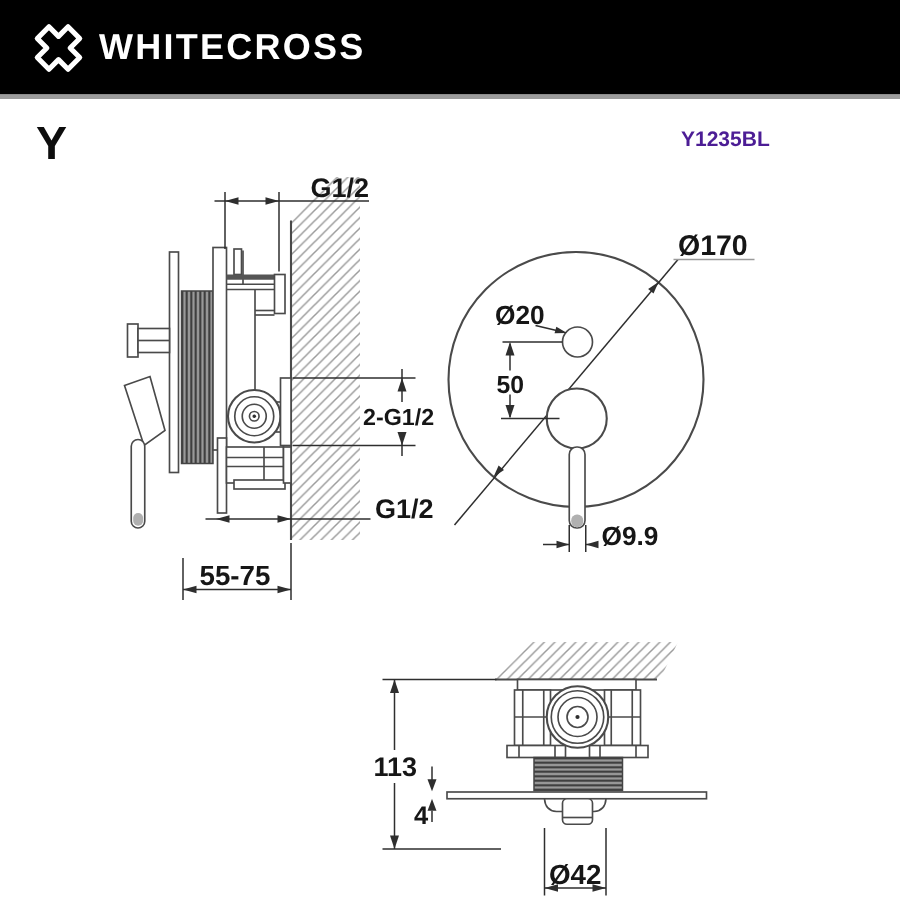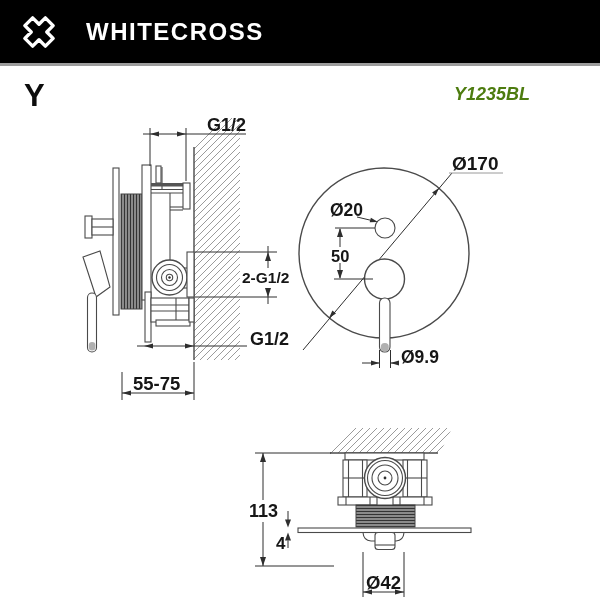--- a/index.html
+++ b/index.html
@@ -2,25 +2,25 @@
 <html><head>
 <meta charset="utf-8">
 <style>
   html,body{margin:0;padding:0;background:#fff;}
   #page{position:relative;width:600px;height:600px;background:#ffffff;overflow:hidden;
         font-family:"Liberation Sans",sans-serif;}
   
   #hdr{position:absolute;left:0;top:0;width:600px;height:63px;background:#000;
        display:flex;align-items:center;}
   #hdr-divider{position:absolute;left:0;top:63px;width:600px;height:3px;background:#9c9c9c;}
-  #brand{color:#fff;font-size:24px;font-weight:bold;letter-spacing:1.5px;margin-left:28px;}
+  #brand{color:#fff;font-size:24px;font-weight:bold;letter-spacing:1.5px;margin-left:8px;}
   #logo{margin-left:20px;}
   
   #series{position:absolute;left:24px;top:78px;font-size:31px;font-weight:800;color:#0d0d0d;}
-  #model{position:absolute;left:454px;top:84px;font-size:18px;font-weight:bold;color:#4d7c0f;font-style:italic;}
+  #model{position:absolute;left:454px;top:84px;font-size:14px;font-weight:bold;color:#4c1d95;}
   
   #draw{position:absolute;left:0;top:0;}
   .ln{stroke:#4a4a4a;stroke-width:1.1;fill:none;}
   .ln2{stroke:#4a4a4a;stroke-width:1.4;fill:none;}
   .lnw{stroke:#4a4a4a;stroke-width:1.1;fill:#ffffff;}
   .lnw2{stroke:#4a4a4a;stroke-width:1.4;fill:#ffffff;}
   .dim{stroke:#2e2e2e;stroke-width:1;fill:none;}
   .arr{fill:#2e2e2e;stroke:none;}
   .dk{fill:#555;stroke:none;}
   .tip{fill:#b0b0b0;stroke:none;}

